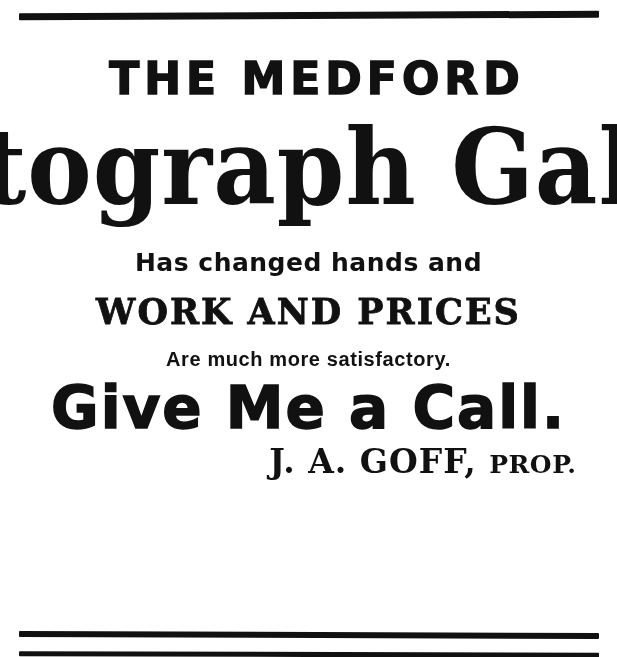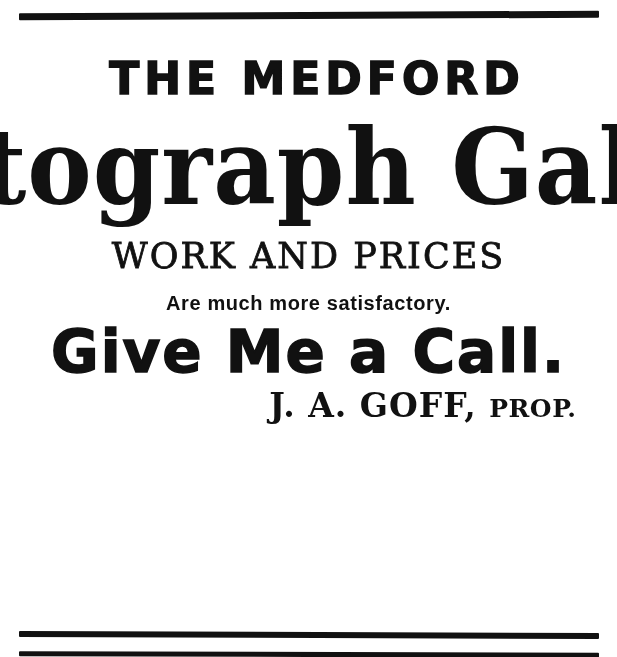--- a/index.html
+++ b/index.html
@@ -83,21 +83,21 @@
     font-weight: 700;
     font-size: 25px;
     letter-spacing: 0.5px;
     text-align: center;
   }
 
   
   .line-work {
     margin-top: 14px;
     font-family: "DejaVu Serif", serif;
-    font-weight: 400;
+    font-weight: 700;
     font-size: 35px;
     letter-spacing: 2px;
     -webkit-text-stroke: 0.8px #111;
     text-align: right;
   }
 
   
   .line-satisfactory {
     margin-top: 16px;
     font-family: Liberation Sans, sans-serif;
@@ -143,20 +143,21 @@
 <body>
 
 <div class="ad">
 
   <div class="rule rule-top"></div>
 
   <div class="line-medford">THE  MEDFORD</div>
 
   <div class="line-gallery">Photograph Gallery</div>
 
+  <div class="line-changed">Has changed hands and</div>
 
   <div class="line-work">WORK AND PRICES</div>
 
   <div class="line-satisfactory">Are much more satisfactory.</div>
 
   <div class="line-call">Give Me a Call.</div>
 
   <div class="line-sign">
     <span>J. A. GOFF,</span>
     <span class="prop">PROP.</span>

